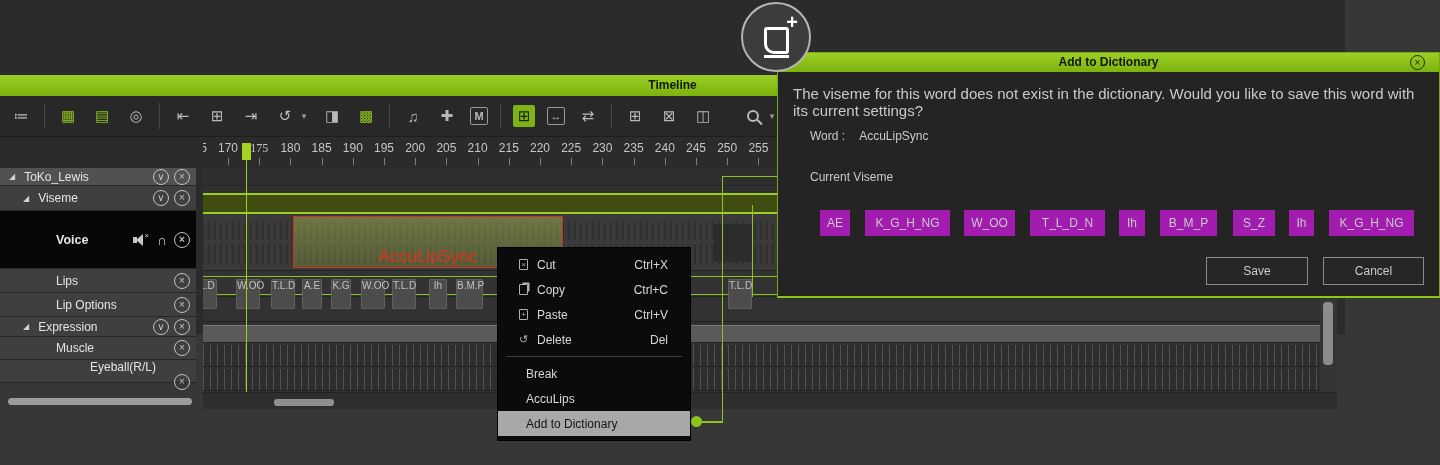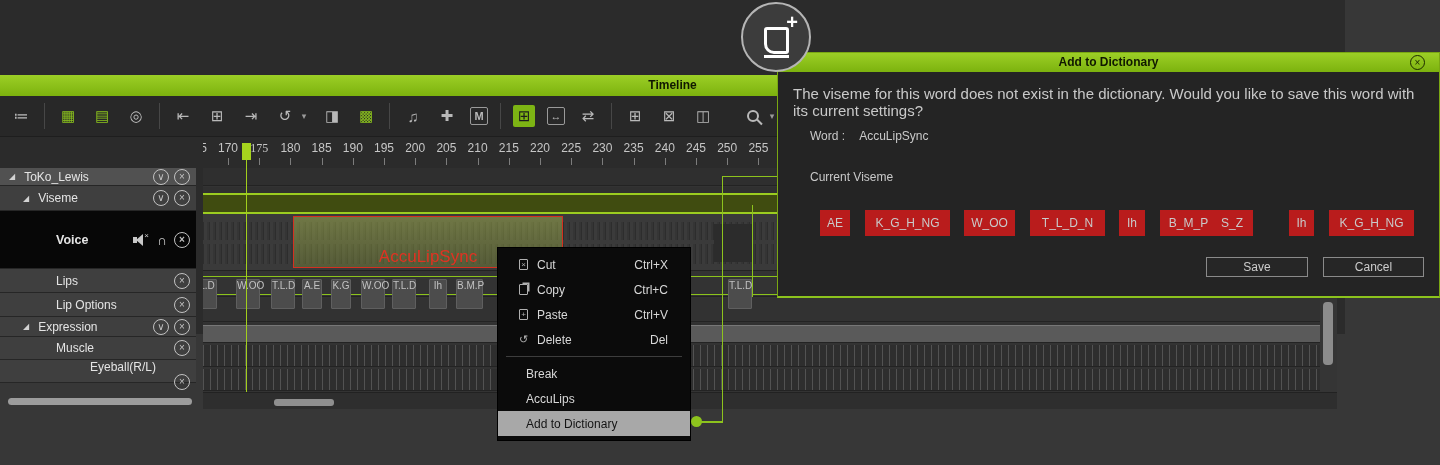--- a/index.html
+++ b/index.html
@@ -97,23 +97,23 @@
     border:1px solid #7aa713; border-bottom:2px solid #8cc31d; z-index:200; }
   #dlg-title { position:absolute; left:0; top:0; width:100%; height:19px;
     background:linear-gradient(#9ccf26,#7cb20e); color:#101800; font-weight:bold; font-size:12px;
     text-align:center; line-height:19px; }
   #dlg-close { position:absolute; right:14px; top:2px; width:15px; height:15px; border:1px solid #1d2b00;
     border-radius:50%; color:#1d2b00; font-size:10px; display:flex; align-items:center; justify-content:center; }
   #dlg-msg { position:absolute; left:15px; top:32px; width:635px; font-size:15px; color:#c9c9c9; }
   #dlg-word { position:absolute; left:32px; top:76px; font-size:12px; color:#c9c9c9; }
   #dlg-word b { font-weight:normal; margin-left:14px; }
   #dlg-cv { position:absolute; left:32px; top:117px; font-size:12px; color:#c9c9c9; }
-  .vchip { position:absolute; top:157px; height:26px; background:#b91c1c; color:#cacaca; font-size:12px;
+  .vchip { position:absolute; top:157px; height:26px; background:#a21caf; color:#cacaca; font-size:12px;
     display:flex; align-items:center; justify-content:center; }
-  .dbtn { position:absolute; top:204px; height:20px; background:#262626; border:1px solid #8a8a8a;
+  .dbtn { position:absolute; top:204px; height:28px; background:#262626; border:1px solid #8a8a8a;
     color:#cccccc; font-size:12px; display:flex; align-items:center; justify-content:center; }
   #btn-save { left:428px; width:102px; }
   #btn-cancel { left:545px; width:101px; }
 
   
   #badge { position:absolute; left:741px; top:2px; width:70px; height:70px; border-radius:50%;
     background:#3c3c3c; border:2px solid #b5b5b5; z-index:300; display:flex; align-items:center; justify-content:center; }
   .book { position:relative; width:25px; height:27px; border:3px solid #fff; border-radius:3px 3px 3px 10px; margin-top:6px; }
   .book::after { content:""; position:absolute; left:-3px; bottom:-7px; width:25px; height:3px; background:#fff; }
   .bplus { position:absolute; right:11px; top:8px; color:#fff; font-size:20px; font-weight:bold; line-height:1; }
@@ -351,21 +351,21 @@
   <div id="dlg-msg">The viseme for this word does not exist in the dictionary. Would you like to save this word with its current settings?</div>
   <div id="dlg-word"><span>Word :</span><b>AccuLipSync</b></div>
   <div id="dlg-cv">Current Viseme</div>
   <div id="vchips">
       <div class="vchip" style="left: 42px; width: 30px;">AE</div>
       <div class="vchip" style="left: 87px; width: 85px;">K_G_H_NG</div>
       <div class="vchip" style="left: 186px; width: 51px;">W_OO</div>
       <div class="vchip" style="left: 252px; width: 75px;">T_L_D_N</div>
       <div class="vchip" style="left: 341px; width: 26px;">Ih</div>
       <div class="vchip" style="left: 382px; width: 57px;">B_M_P</div>
-      <div class="vchip" style="left: 433px; width: 42px;">S_Z</div>
+      <div class="vchip" style="left: 455px; width: 42px;">S_Z</div>
       <div class="vchip" style="left: 511px; width: 25px;">Ih</div>
       <div class="vchip" style="left: 551px; width: 85px;">K_G_H_NG</div>
     </div>
   <button id="btn-save" class="dbtn">Save</button>
   <button id="btn-cancel" class="dbtn">Cancel</button>
 </div>
 
 <div id="badge">
   <div class="book"></div>
   <div class="bplus">+</div>

